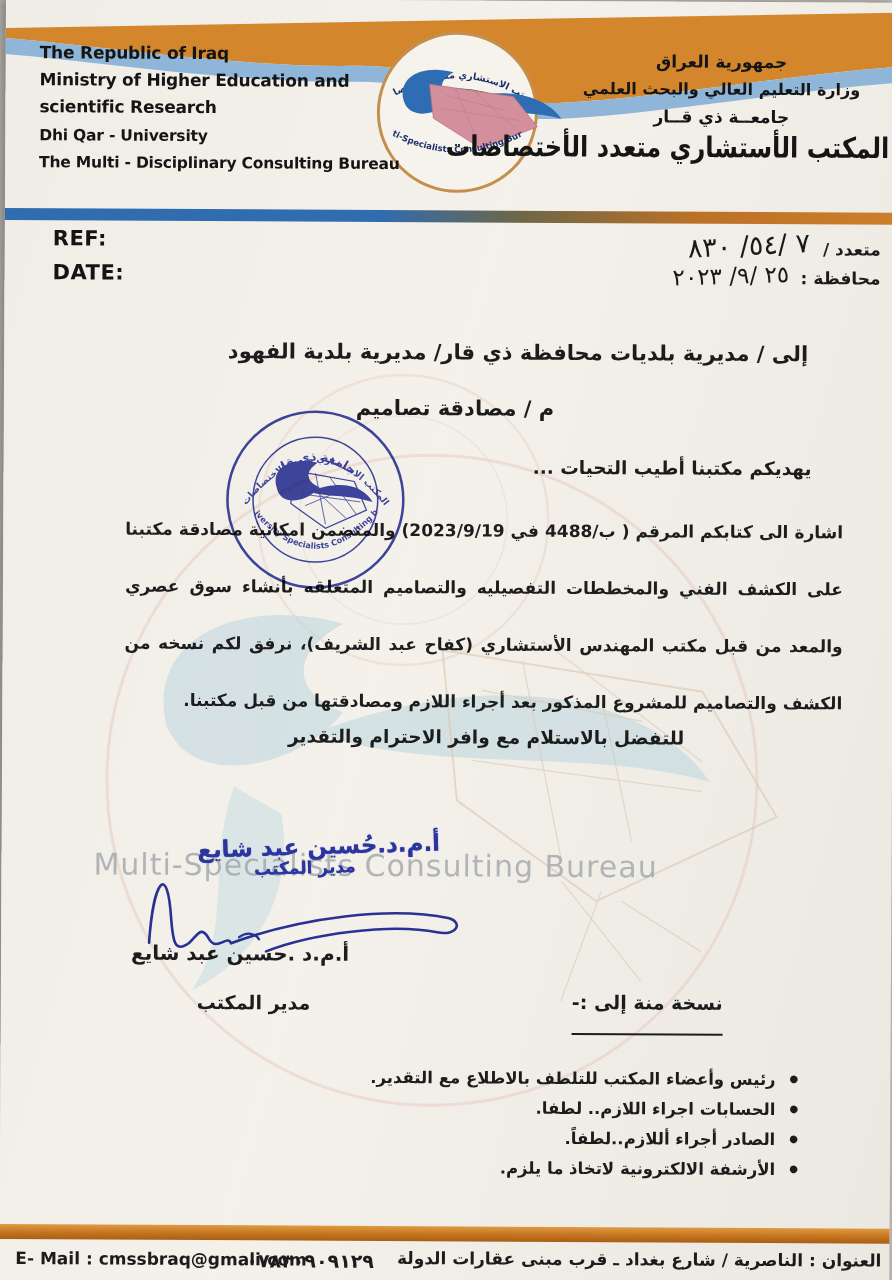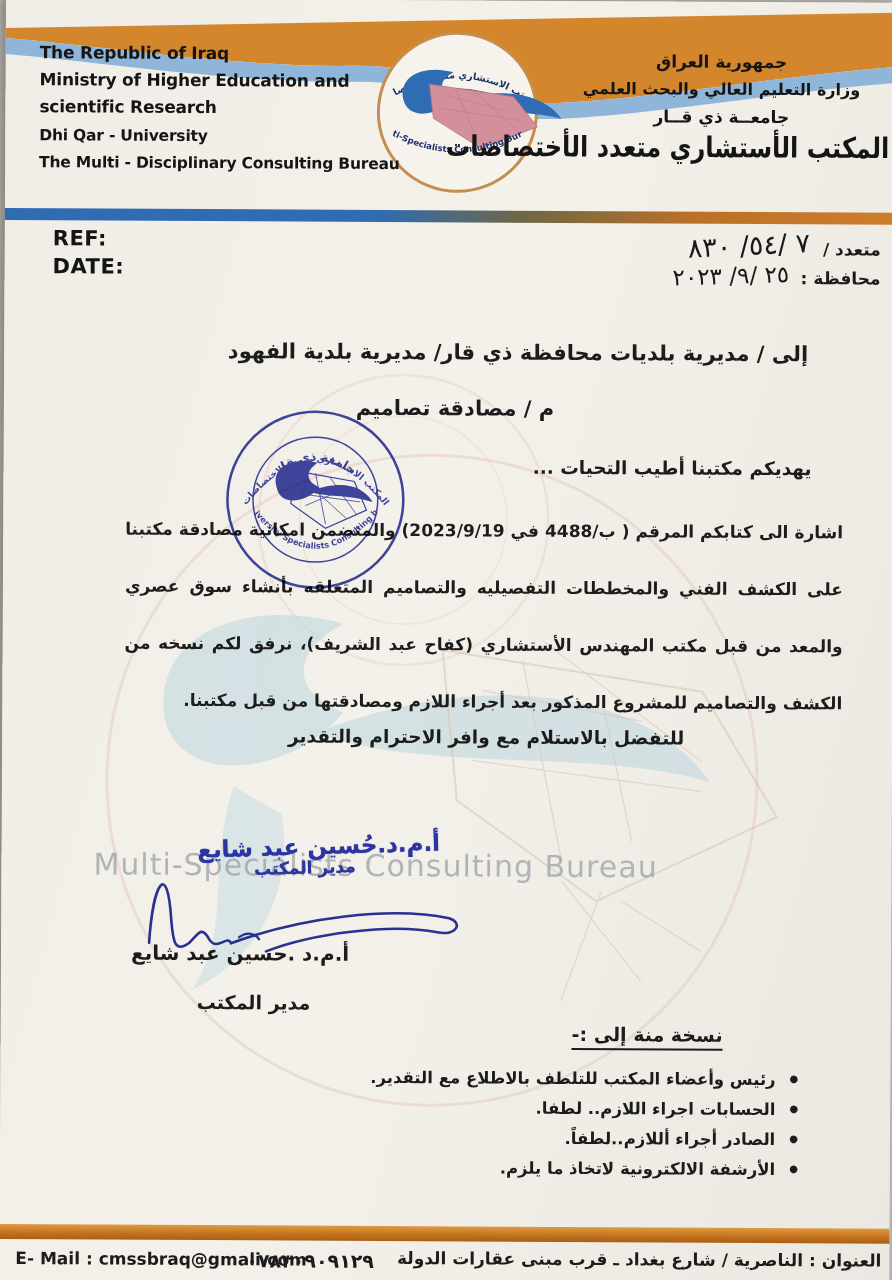--- a/index.html
+++ b/index.html
@@ -19,43 +19,43 @@
   .hdr-en .s{font-size:15.5px;margin-bottom:9px;white-space:nowrap;}
   .hdr-ar{right:6px;top:50px;width:336px;text-align:center;direction:rtl;font-weight:bold;color:#151515;z-index:2;}
   .hdr-ar .l1{font-size:17px;margin-bottom:8px;}
   .hdr-ar .l2{font-size:16px;margin-bottom:8px;}
   .hdr-ar .l3{font-size:17px;margin-bottom:7px;}
   .hdr-ar .callig{font-size:24px;transform:scaleY(1.18);letter-spacing:1px;white-space:nowrap;}
   .divider{left:0;top:210px;width:100%;height:12px;
     background:linear-gradient(90deg,#2f6cb0 0%,#2f6cb0 42%,#6e6747 58%,#bd7126 78%,#cd7e2c 100%);z-index:2;}
   
   .ref{left:48px;top:228px;font-weight:bold;font-size:21px;letter-spacing:.5px;color:#141414;z-index:2;}
-  .ref .d{margin-top:4px;}
+  .ref .d{margin-top:10px;}
   .numblock{right:14px;top:228px;width:330px;direction:rtl;text-align:right;z-index:2;}
   .numblock .row{white-space:nowrap;}
   .numblock .lbl{font-weight:bold;font-size:17px;}
   .hand{display:inline-block;font-size:27px;transform:rotate(-3deg);letter-spacing:2px;margin-right:8px;color:#191919;}
   .hand2{display:inline-block;font-size:23px;transform:rotate(-2deg);letter-spacing:1px;margin-right:6px;color:#191919;}
   
   .to-line{right:86px;top:340px;direction:rtl;font-size:21px;font-weight:bold;z-index:2;white-space:nowrap;}
   .subject{left:352px;top:396px;direction:rtl;font-size:21px;font-weight:bold;z-index:2;white-space:nowrap;}
   .greeting{right:82px;top:456px;direction:rtl;font-size:18.5px;font-weight:bold;z-index:2;}
   .body-par{left:122px;right:50px;top:502px;direction:rtl;text-align:justify;
     font-size:17px;font-weight:bold;line-height:57px;color:#1d1d1d;z-index:2;}
   .closing{left:286px;top:726px;direction:rtl;font-size:18.5px;font-weight:bold;z-index:2;white-space:nowrap;}
   
   .sig-stamp{left:196px;top:834px;width:214px;text-align:center;color:#2b35a0;transform:rotate(-2deg);z-index:3;}
   .sig-stamp .n{font-size:23px;font-weight:bold;letter-spacing:-1px;white-space:nowrap;text-shadow:0 0 1px rgba(43,53,160,.85);}
   .sig-stamp .t{font-size:17px;font-weight:bold;margin-top:-2px;text-shadow:0 0 1px rgba(43,53,160,.85);}
   .sig-svg{left:120px;top:846px;z-index:3;mix-blend-mode:multiply;}
   .sig-name{left:130px;top:942px;direction:rtl;font-size:20px;font-weight:bold;z-index:2;white-space:nowrap;}
   .sig-title{left:196px;top:992px;direction:rtl;font-size:19px;font-weight:bold;z-index:2;white-space:nowrap;}
   
-  .cc-head{right:168px;top:1022px;direction:rtl;font-size:19px;font-weight:bold;
-    border-bottom:2px solid #1c1c1c;padding-bottom:3px;z-index:2;white-space:nowrap;}
+  .cc-head{right:168px;top:990px;direction:rtl;font-size:19px;font-weight:bold;
+    border-bottom:2px solid #1c1c1c;padding-bottom:20px;z-index:2;white-space:nowrap;}
   .cc-list{right:92px;top:1068px;direction:rtl;text-align:right;z-index:2;}
   .cc-item{font-size:16.5px;font-weight:bold;margin-bottom:11px;white-space:nowrap;}
   .cc-item::before{content:"●";font-size:10px;vertical-align:3px;margin-left:14px;}
   
   .footer-band{left:0;top:1226px;width:100%;height:15px;
     background:linear-gradient(180deg,#e09a42 0%,#c4741f 55%,#a95f14 100%);z-index:2;}
   .addr{right:8px;top:1248px;direction:rtl;font-size:17px;font-weight:bold;z-index:2;white-space:nowrap;}
   .phone{left:247px;top:1250px;font-size:19px;font-weight:bold;letter-spacing:2.5px;z-index:2;direction:ltr;text-align:right;}
   .email{left:16px;top:1250px;font-size:17px;font-weight:bold;z-index:2;white-space:nowrap;}
   

